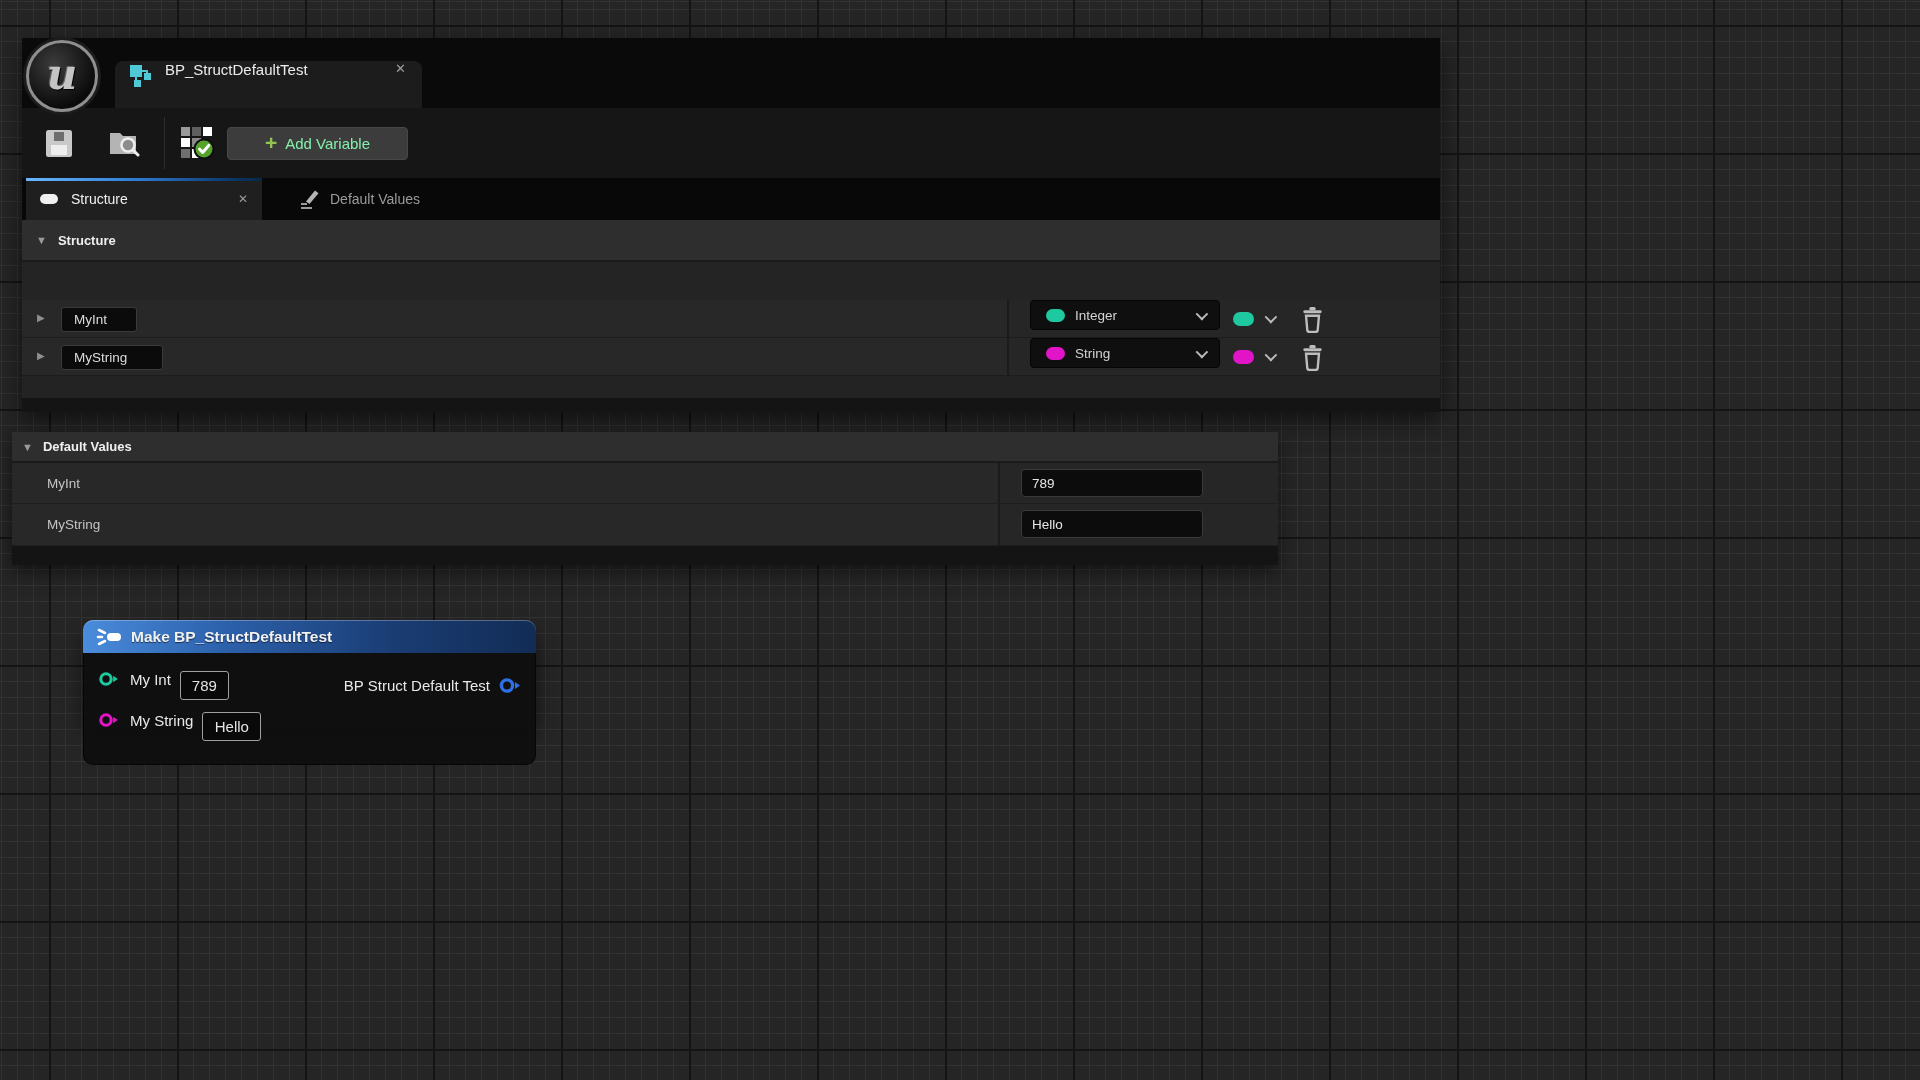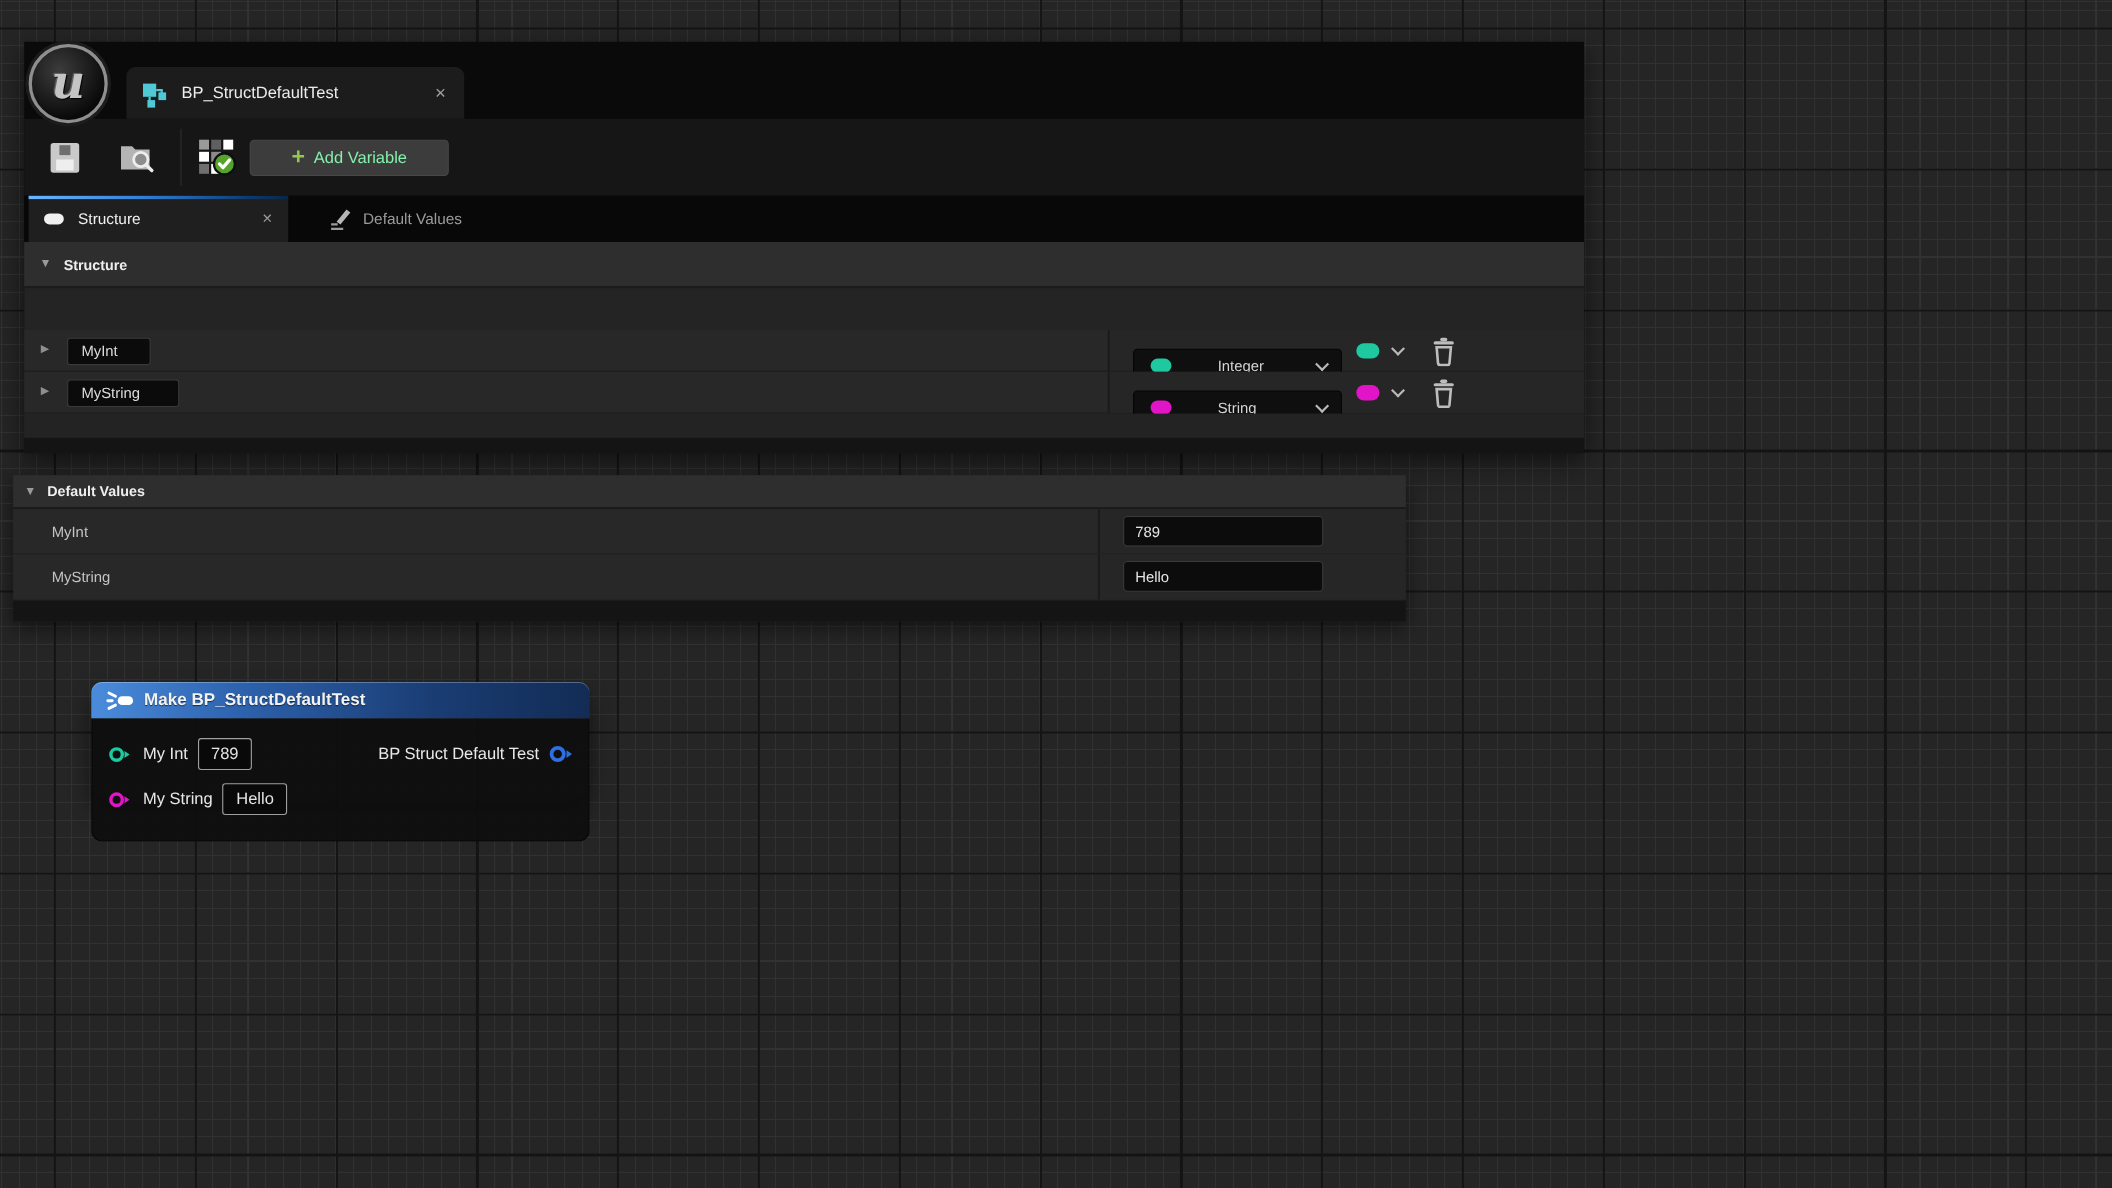--- a/index.html
+++ b/index.html
@@ -31,21 +31,21 @@
     border:3px solid #8f8f8f; box-shadow:0 0 0 3px #1c1c1c; z-index:6;
     display:flex; align-items:center; justify-content:center;
   }
   .logo span {
     font-family:"DejaVu Serif","Liberation Serif",serif; font-style:italic; font-weight:bold;
     font-size:42px; color:#c4c4c4; text-shadow:1px 1px 1px #000, -1px -1px 1px #6b6b6b;
     transform:translateY(-2px);
   }
   .asset-tab {
     position:absolute; left:93px; top:23px; width:307px; height:47px;
-    background:#1c1c1c; border-radius:8px 8px 0 0; display:flex; align-items:center;
+    background:#1c1c1c; border-radius:8px 8px 0 0; display:flex; align-items:flex-start;
   }
   .asset-tab .title { font-size:15px; color:#ececec; margin-left:12px; }
   .asset-tab .close { margin-left:auto; margin-right:16px; color:#9f9f9f; font-size:13px; cursor:pointer; }
   .struct-icon { margin-left:12px; }
   .toolbar { position:absolute; left:0; top:70px; width:100%; height:70px; background:#161616; }
   .tool-btn { position:absolute; cursor:pointer; }
   .tool-sep { position:absolute; left:142px; top:9px; width:1px; height:52px; background:#2e2e2e; }
   .add-var-btn {
     position:absolute; left:205px; top:19px; width:181px; height:33px;
     background:#3c3c3c; border:1px solid #474747; border-radius:4px;
@@ -87,23 +87,23 @@
   .name-box {
     position:absolute; left:39px; top:7px; height:25px; background:#0b0b0b;
     border:1px solid #3a3a3a; border-radius:3px; color:#dcdcdc; font-size:13.5px;
     display:flex; align-items:center; padding-left:12px; cursor:text;
   }
   .tooltip-input {
     position:absolute; left:1010px; top:5px; width:405px; height:26px;
     background:#0b0b0b; border:1px solid #262626; border-radius:6px; cursor:text;
   }
   .type-dd {
-    position:absolute; left:1008px; top:17px; width:190px; height:30px;
+    position:absolute; left:1008px; top:0; width:190px; height:30px;
     background:#0f0f0f; border:1px solid #050505; border-radius:4px;
-    display:flex; align-items:center; padding:0 14px 0 15px; cursor:pointer;gap:32px;
+    display:flex; align-items:center; padding:0 14px 0 15px; cursor:pointer;
   }
   .type-dd .type-lbl { font-size:13.5px; color:#d4d4d4; margin-left:10px; }
   .pill { width:19px; height:13px; border-radius:7px; }
   .pill-lg { width:21px; height:14px; border-radius:7px; }
   .teal { background:#1ec9a0; }
   .magenta { background:#e214c8; }
   .chev {
     width:9px; height:9px; border-right:2px solid #b9b9b9; border-bottom:2px solid #b9b9b9;
     transform:rotate(45deg) translateY(-2px);
   }
@@ -144,21 +144,21 @@
     background:linear-gradient(90deg,#4a8cdc 0,#2d62ad 30%,#1a3d74 68%,#122c55 100%);
     border-radius:10px 10px 0 0; box-shadow:inset 0 1px 0 rgba(255,255,255,.28);
     display:flex; align-items:center;
   }
   .node-title .lbl { font-size:15.5px; font-weight:bold; color:#f2f2f2; margin-left:8px; text-shadow:0 1px 1px rgba(0,0,0,.6); }
   .node-body {
     position:absolute; left:0; top:33px; width:100%; height:112px;
     background:rgba(14,14,14,.93); border-radius:0 0 10px 10px;
     border:1px solid rgba(0,0,0,.6); border-top:none;
   }
-  .pin-row { position:absolute; left:15px; height:29px; display:flex; align-items:center; }
+  .pin-row { position:absolute; left:15px; height:29px; display:flex; align-items:flex-start; }
   .pin-row .lbl { font-size:15px; color:#e8e8e8; margin-left:10px; }
   .pin-val {
     border:1.5px solid #a0a0a0; border-radius:3px; background:rgba(0,0,0,.35);
     color:#e4e4e4; font-size:15px; display:flex; align-items:center; justify-content:center;
     height:29px; margin-left:9px; cursor:text;
   }
   .out-pin-row { position:absolute; right:13px; top:51px; height:29px; display:flex; align-items:center; }
   .out-pin-row .lbl { font-size:15px; color:#e8e8e8; margin-right:8px; }
 </style>
 </head>

